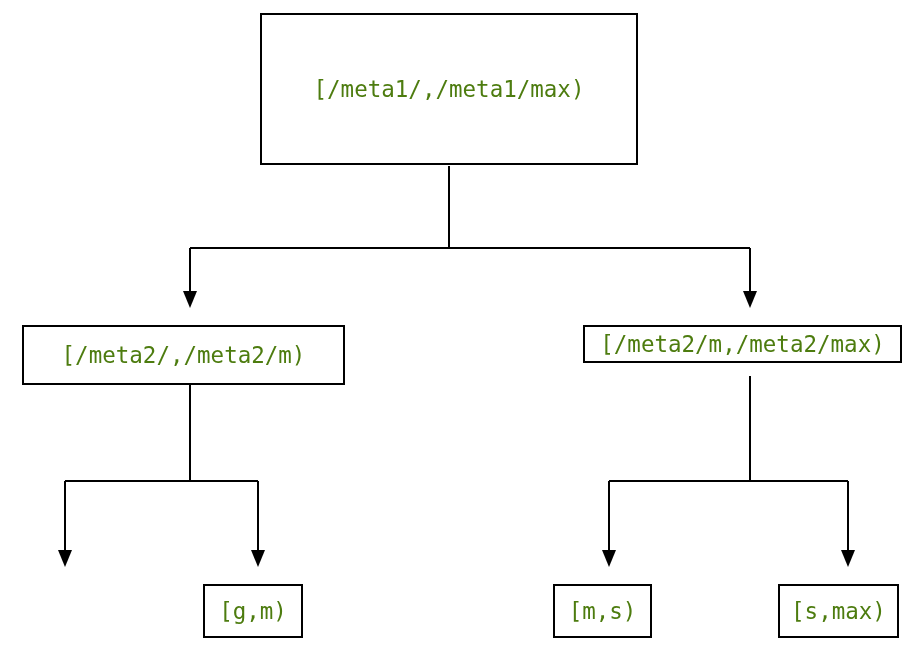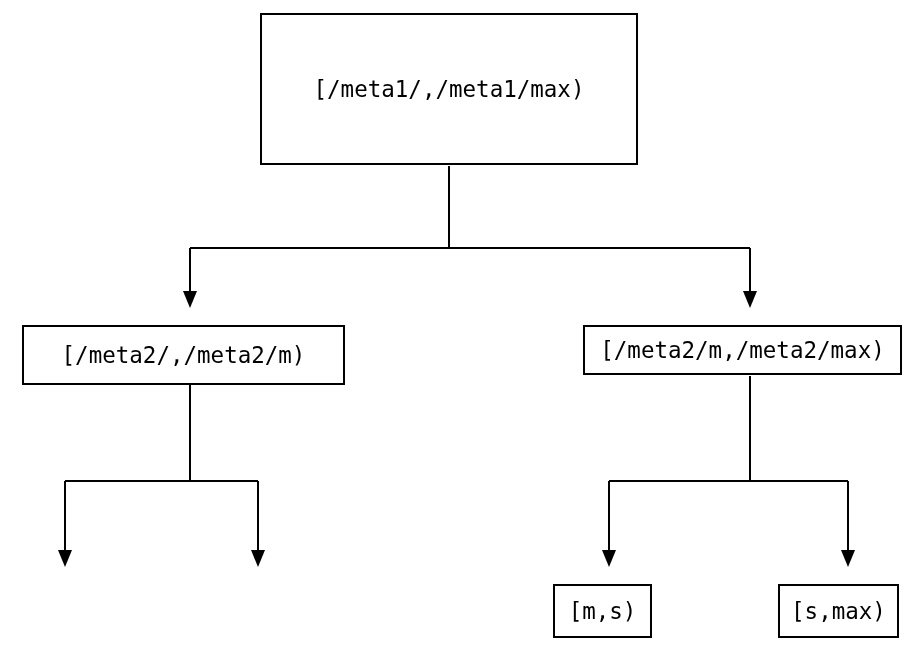--- a/index.html
+++ b/index.html
@@ -23,31 +23,31 @@
   }
   .arrow {
     fill: #000000;
     stroke: none;
   }
   .node {
     position: absolute;
     box-sizing: border-box;
     border: 2px solid #000000;
     background: #ffffff;
-    color: #000000;
+    color: #4d7c0f;
     display: flex;
     align-items: center;
     justify-content: center;
     font-size: 22.5px;
     line-height: 1;
     white-space: nowrap;
   }
   .node-root  { left: 260px; top: 13px;  width: 378px; height: 152px; }
   .node-left  { left: 22px;  top: 325px; width: 323px; height: 60px; }
-  .node-right { left: 583px; top: 325px; width: 319px; height: 50px; }
+  .node-right { left: 583px; top: 325px; width: 319px; height: 38px; }
   .node-leaf-ag   { left: 8px;   top: 584px; width: 100px; height: 54px; }
   .node-leaf-gm   { left: 203px; top: 584px; width: 100px; height: 54px; }
   .node-leaf-ms   { left: 553px; top: 584px; width: 99px;  height: 54px; }
   .node-leaf-smax { left: 778px; top: 584px; width: 121px; height: 54px; }
 </style>
 </head>
 <body>
 
 <div class="canvas">
 
@@ -75,18 +75,19 @@
     <polygon class="arrow" points="841,550 855,550 848,567" fill="#000000"></polygon>
   </svg>
 
   <div class="node node-root">[/meta1/,/meta1/max)</div>
 
   <div class="node node-left">[/meta2/,/meta2/m)</div>
 
   <div class="node node-right">[/meta2/m,/meta2/max)</div>
 
 
+  <div class="node node-leaf-gm">[g,m)</div>
 
   <div class="node node-leaf-smax">[s,max)</div>
 
   <div class="node node-leaf-ms">[m,s)</div>
 
 </div>
 
 </body></html>

